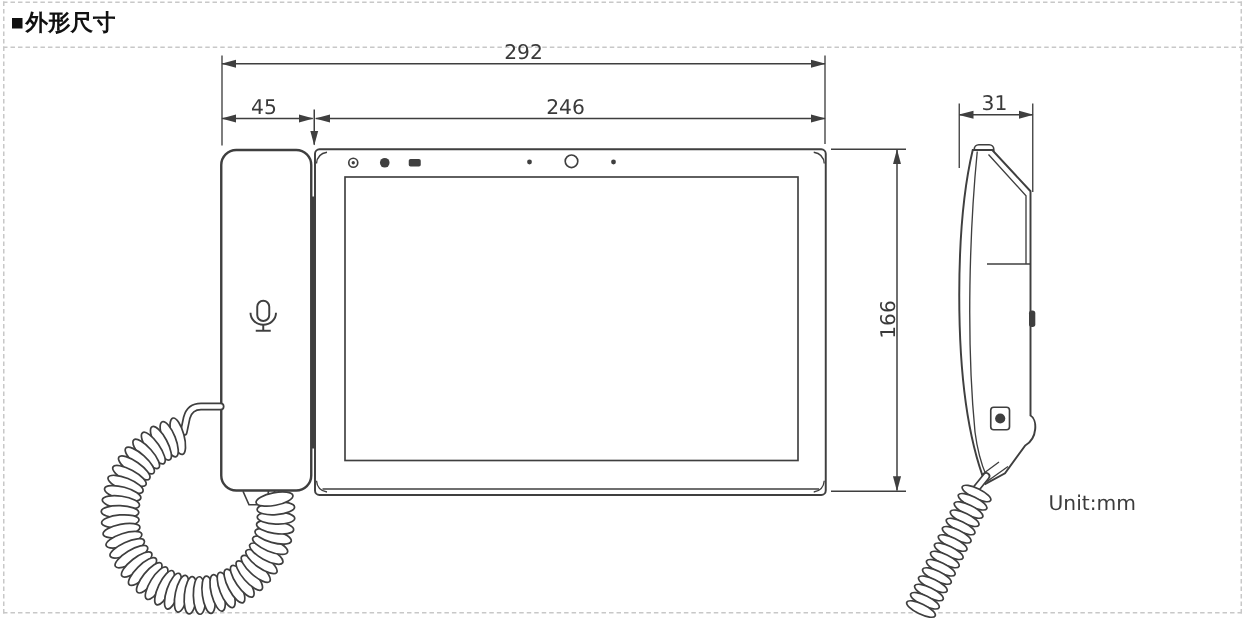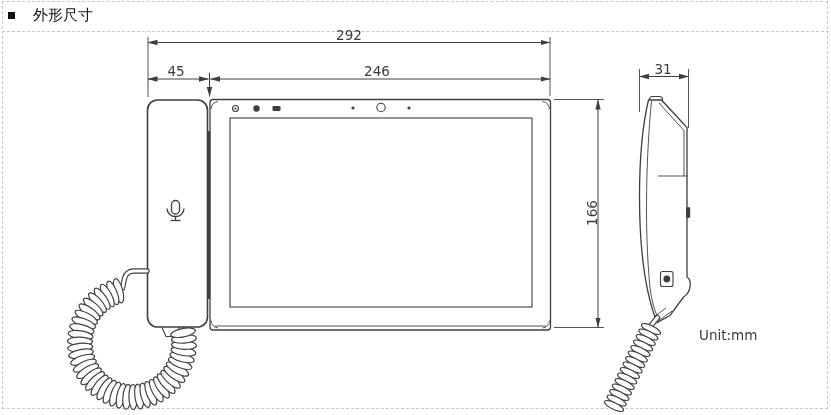--- a/index.html
+++ b/index.html
@@ -1,22 +1,22 @@
 <!DOCTYPE html>
 <html style="--line: #3f3f3f; --dash: #c8c8c8; --dim_text: #3a3a3a; --title_text: #111111; --unit_text: #3c3c3c; --bg: #ffffff;"><head>
 <meta charset="utf-8">
 <style>
   :root{ --line:#3f3f3f; --dash:#c8c8c8; --dim_text:#3a3a3a; --title_text:#111111; --unit_text:#3c3c3c; --bg:#ffffff; }
   html,body{margin:0;padding:0}
   body{width:831px;height:415px;background:var(--bg);position:relative;overflow:hidden;
        font-family:"DejaVu Sans","Liberation Sans",sans-serif;}
   .frame{position:absolute;left:2px;top:1px;width:826px;height:408px;border:1px dashed var(--dash);box-sizing:border-box}
   .sep{position:absolute;left:2px;top:31px;width:827px;height:0;border-top:1px dashed var(--dash)}
-  .title{position:absolute;left:8px;top:4px;display:flex;align-items:center;gap:18px;
-         color:var(--title_text);font-weight:normal;font-size:15px;line-height:22px}
+  .title{position:absolute;left:8px;top:4px;display:flex;align-items:center;gap:2px;
+         color:var(--title_text);font-weight:bold;font-size:15px;line-height:22px}
   .bullet{width:7px;height:7px;background:var(--title_text);display:inline-block;flex:0 0 auto}
   svg.draw{position:absolute;left:0;top:0}
   .ln{stroke:var(--line);fill:none;stroke-width:1.2}
   .w16{stroke-width:1.6}.w13{stroke-width:1.3}.w11{stroke-width:1.1}.w09{stroke-width:0.9}
   .fw{fill:#fff}
   .fd{fill:var(--line);stroke:none}
   .dim{stroke:var(--line);stroke-width:1;fill:none}
   .ext{stroke:var(--line);stroke-width:0.9;fill:none}
   .dimtxt{font-size:13.5px;fill:var(--dim_text)}
   .unittxt{font-size:13.5px;fill:var(--unit_text)}

